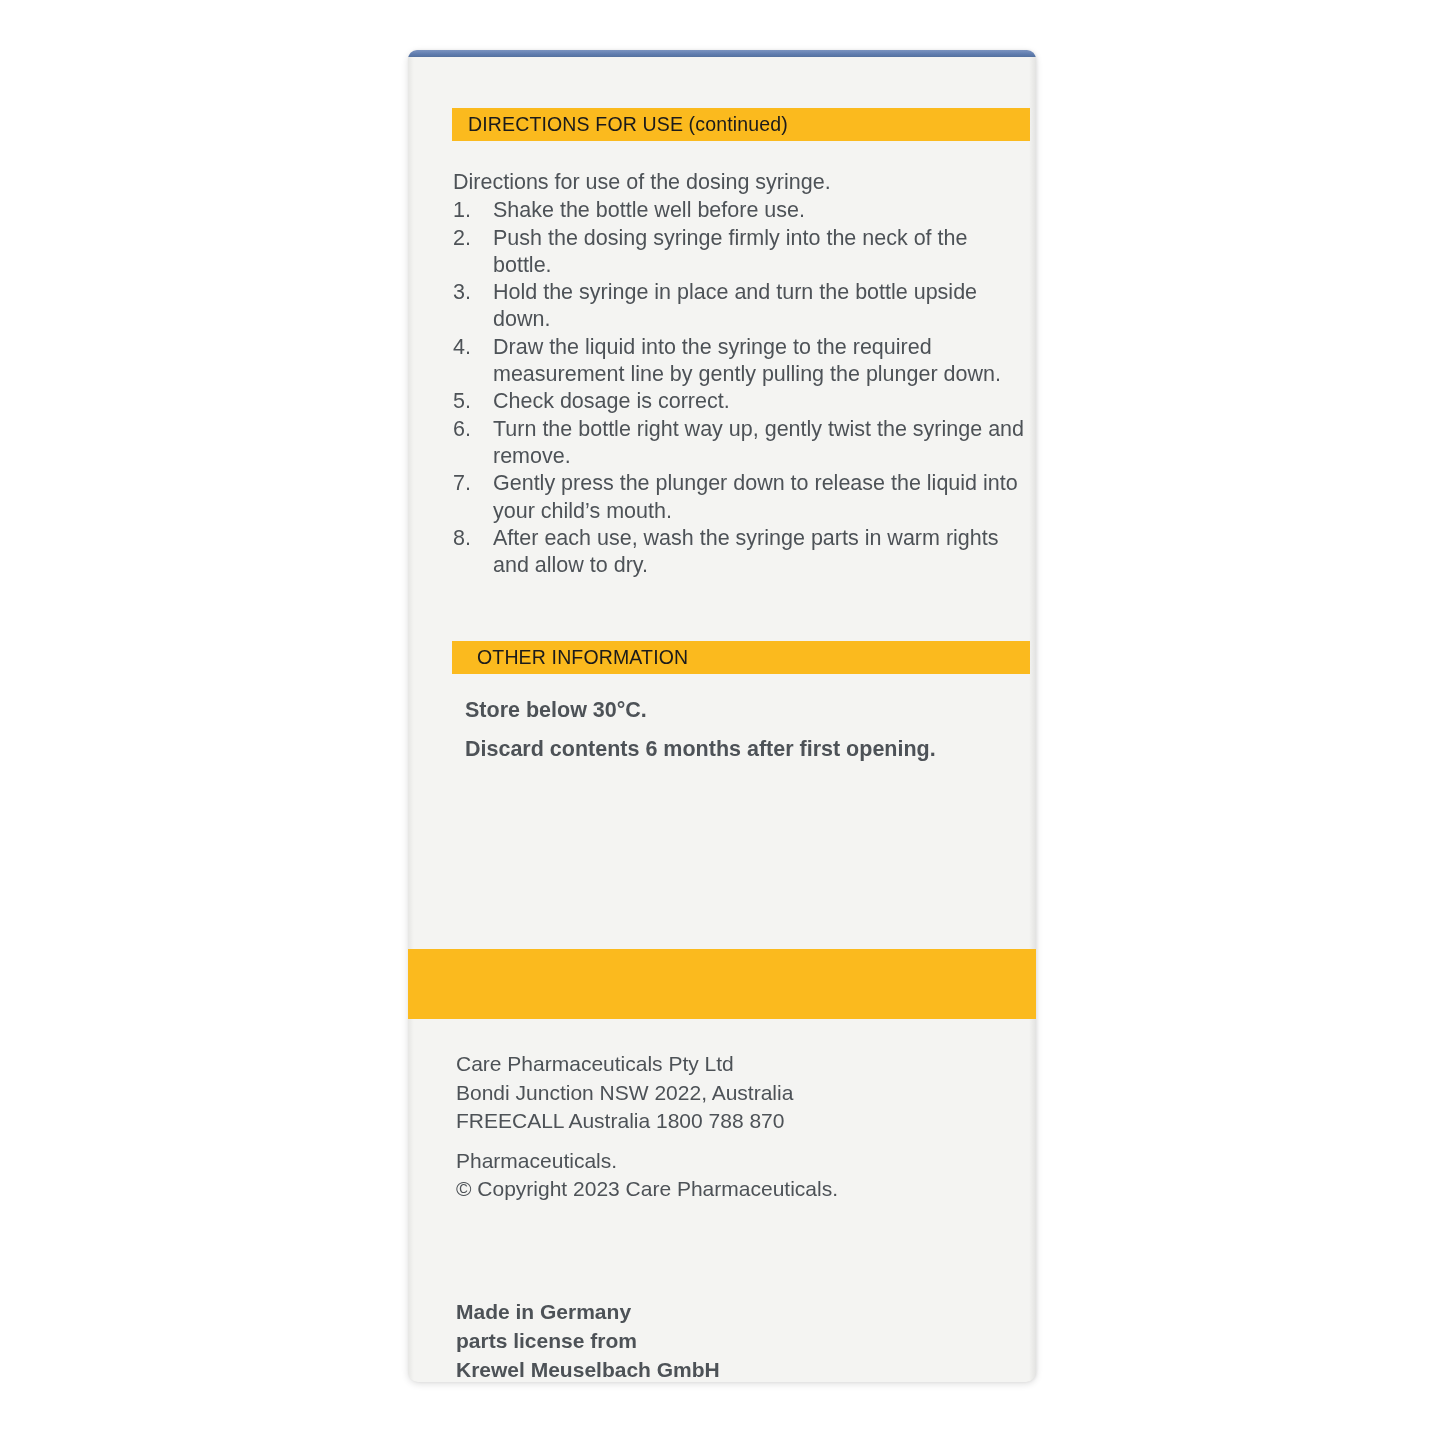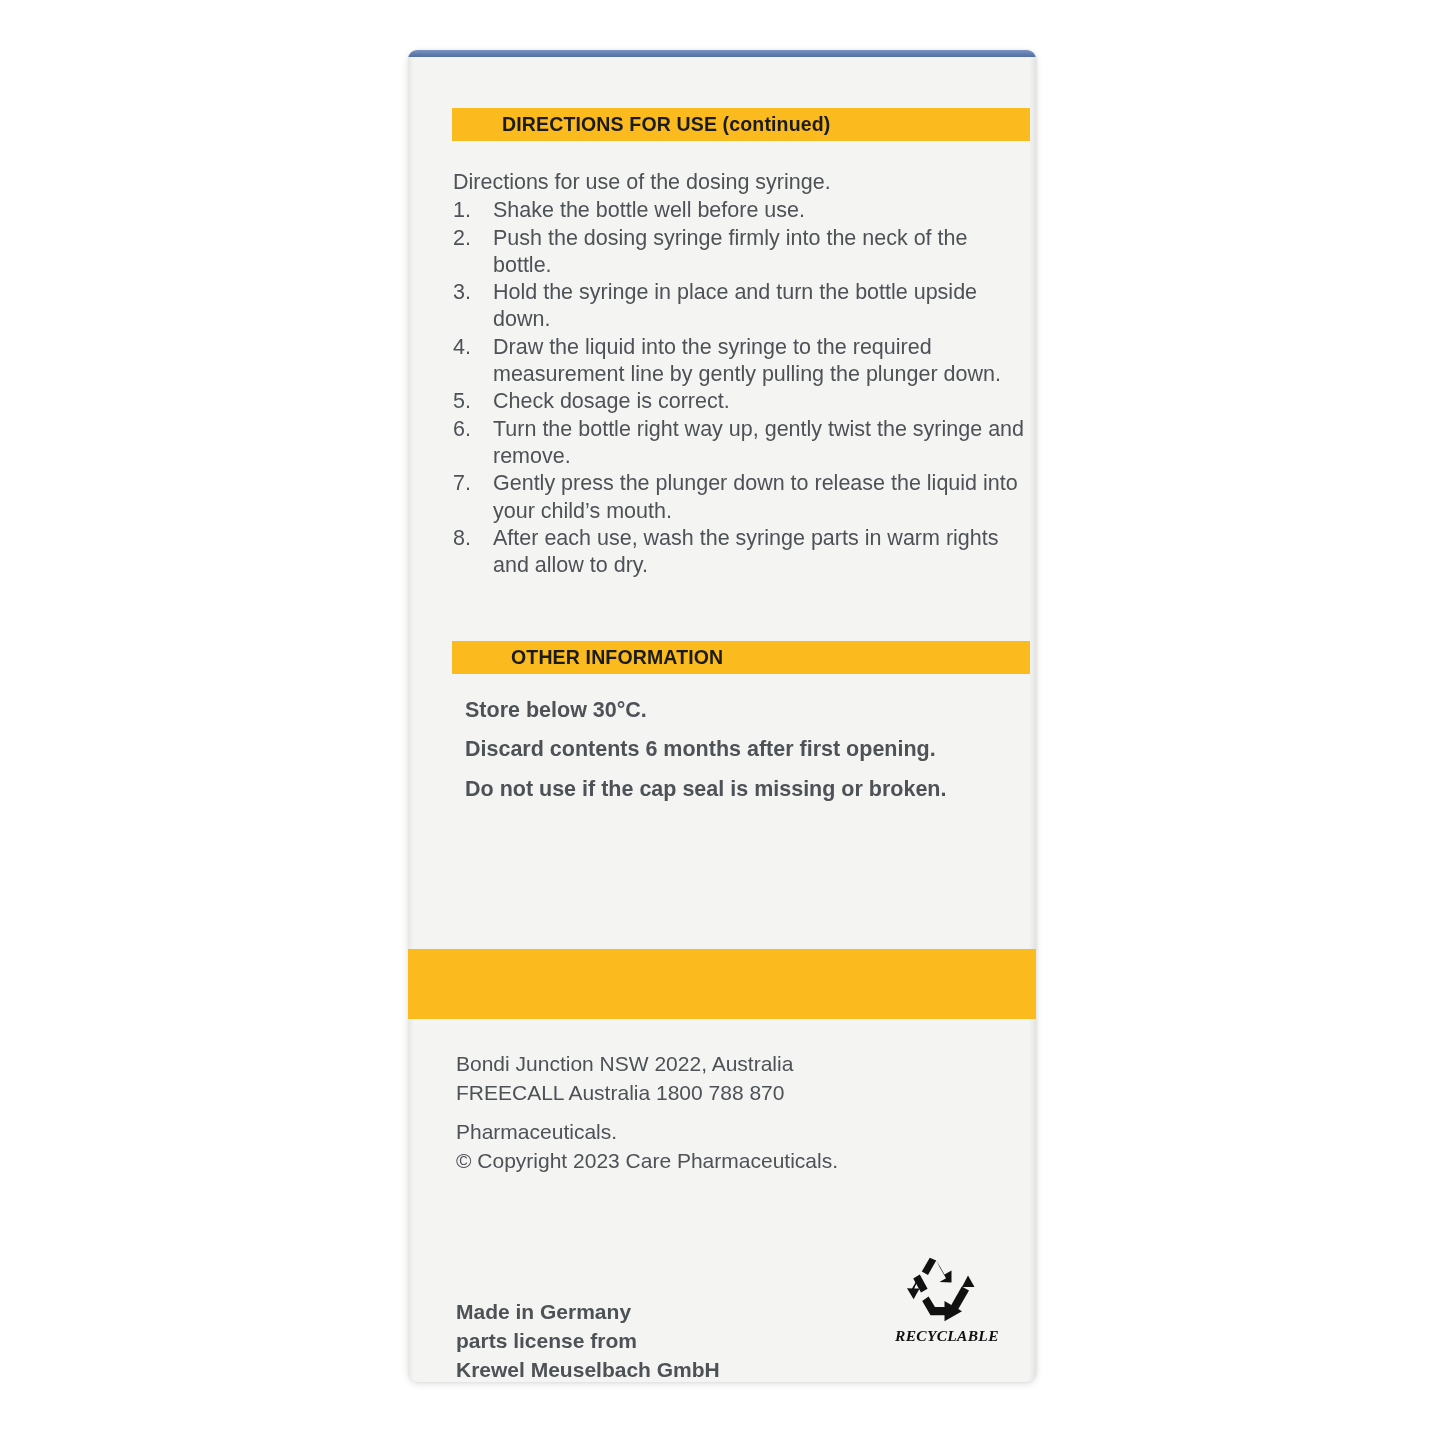--- a/index.html
+++ b/index.html
@@ -80,25 +80,24 @@
     left: 44px;
     right: 6px;
     height: 33px;
     background: #fbba1e;
     display: flex;
     align-items: center;
   }
   .section-bar .section-title {
     padding-left: 16px;
     font-size: 19.5px;
-    font-weight: 700;
+    font-weight: 400;
     letter-spacing: 0.15px;
     color: #1b1b1b;
     white-space: nowrap;
-    margin-left: 34px;
   }
 
   
   .body-text {
     position: absolute;
     left: 45px;
     right: 12px;
     color: #4d5257;
     font-size: 21.5px;
     line-height: 27.3px;
@@ -244,54 +243,35 @@
         </ol>
       </div>
 
       <div class="section-bar" style="top:584px;padding-left:9px;">
         <span class="section-title">OTHER INFORMATION</span>
       </div>
 
       <div class="body-text info-lines" style="top:628px;">
         <p>Store below 30°C.</p>
         <p>Discard contents 6 months after first opening.</p>
-        <p>Do not use if the cap seal is missing or broken.</p>
       </div>
 
       <div class="bottom-band" style="top:892px; height:70px;"></div>
 
       <div class="footer" style="top:993px;">
+        <p>Care Pharmaceuticals Pty Ltd</p>
         <p>Bondi Junction NSW 2022, Australia</p>
         <p>FREECALL Australia 1800 788 870</p>
         <div class="gap"></div>
         <p>Pharmaceuticals.</p>
         <p>© Copyright 2023 Care Pharmaceuticals.</p>
       </div>
 
       <div class="made-block">
         <p>Made in Germany</p>
         <p>parts license from</p>
         <p>Krewel Meuselbach GmbH</p>
       </div>
 
-      <div class="recycle">
-        <svg width="74" height="68" viewBox="0 0 74 68">
-
-          <path d="M30.5 3.5 L38.5 17.5 L45.5 13.5 L45.5 25.5 L33.5 25.0 L40.0 21.2 L33.8 10.4 Z" fill="#111111"></path>
-          <path d="M30.2 3.6 L22.0 18.0 L15.8 14.4 L23.8 0.8 Z" fill="#111111"></path>
-
-          <path d="M14.0 17.4 L6.0 31.5 L13.6 31.6 L7.6 42.2 L1.0 31.2 L8.3 31.4 Z" fill="#111111"></path>
-          <path d="M13.8 17.6 L21.6 31.8 L15.0 35.6 L7.2 21.4 Z" fill="#111111"></path>
-
-          <path d="M16.2 44.0 L24.5 58.2 L41.0 58.2 L41.0 50.0 L29.0 50.0 L22.6 39.5 Z" fill="#111111"></path>
-
-          <path d="M38.5 44.0 L38.5 64.2 L56.0 54.2 Z" fill="#111111"></path>
-
-          <path d="M52.0 52.5 L63.0 33.5 L55.8 29.6 L45.0 48.6 Z" fill="#111111"></path>
-
-          <path d="M56.0 30.0 L68.5 30.0 L62.0 18.5 Z" fill="#111111"></path>
-        </svg>
-        <div class="rec-label">RECYCLABLE</div>
-      </div>
 
     </div>
   </div>
 </div>
 
 </body></html>

